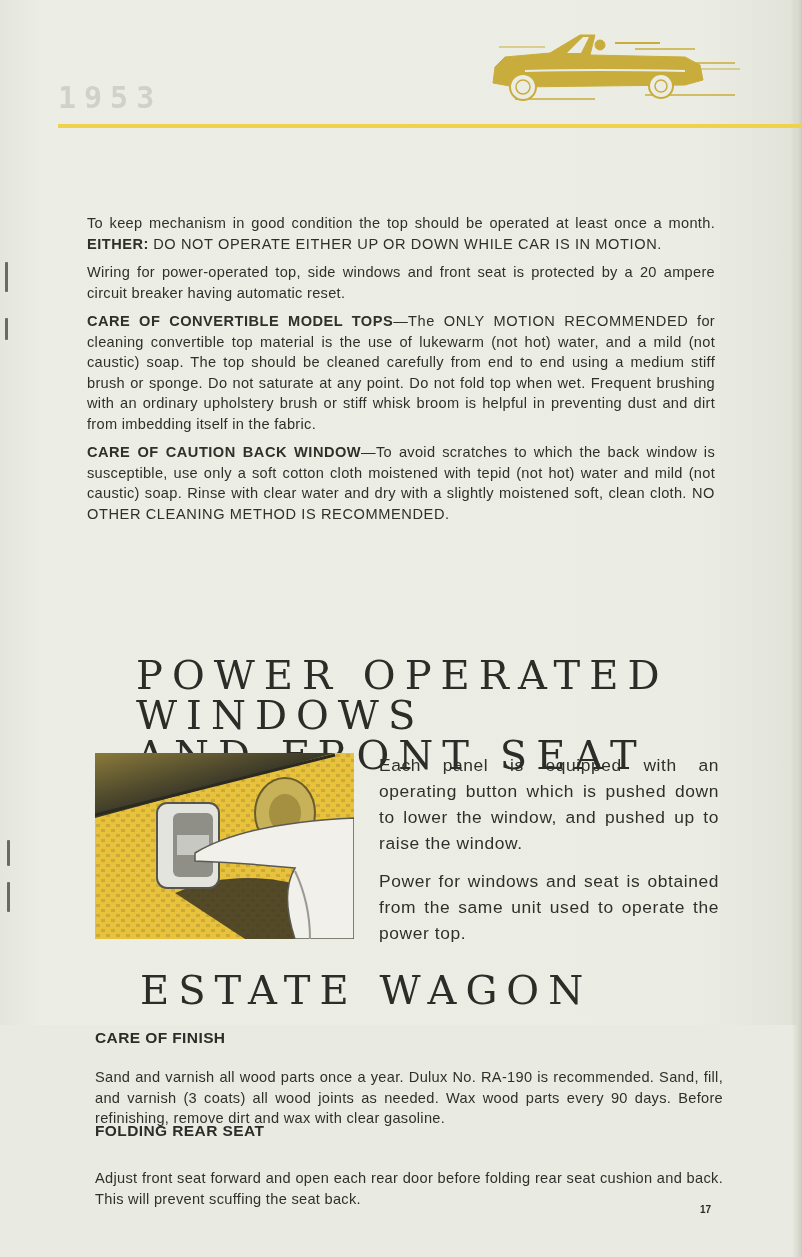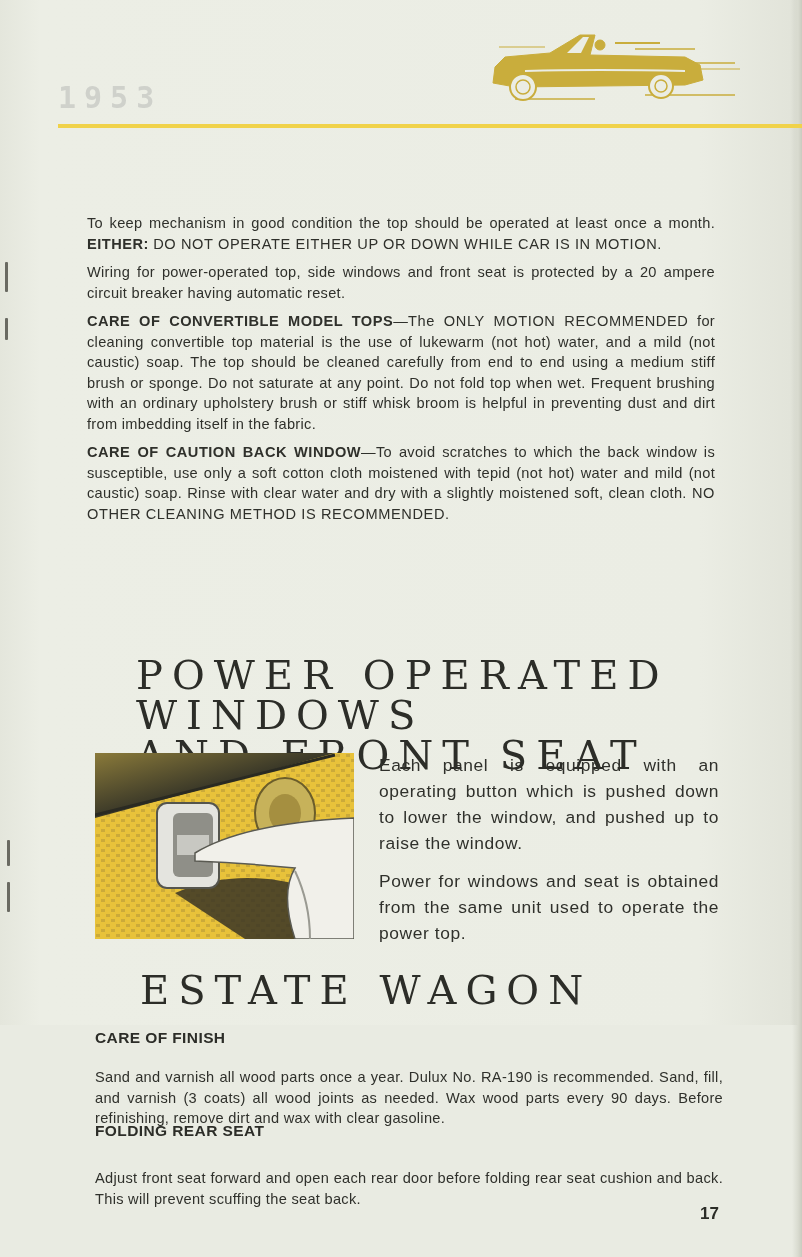--- a/index.html
+++ b/index.html
@@ -112,21 +112,21 @@
       line-height: 20.5px;
       letter-spacing: 0.3px;
       color: #2f302b;
       text-align: justify;
       margin-top: 21px;
     }
     .page-number {
       position: absolute;
       left: 700px; top: 1204px;
       font-weight: bold;
-      font-size: 17px;
+      font-size: 10px;
       color: #2c2d28;
     }
   </style>
 </head>
 <body>
 
 <div class="page">
 
   <div class="right-edge"></div>
 

